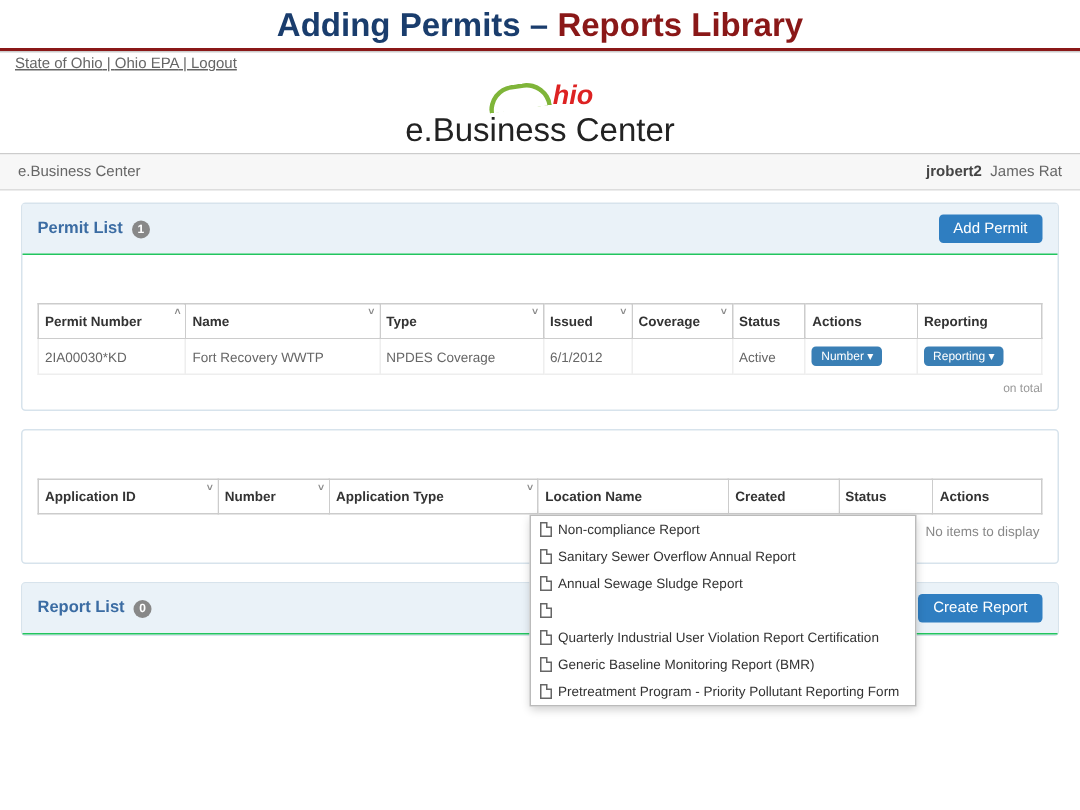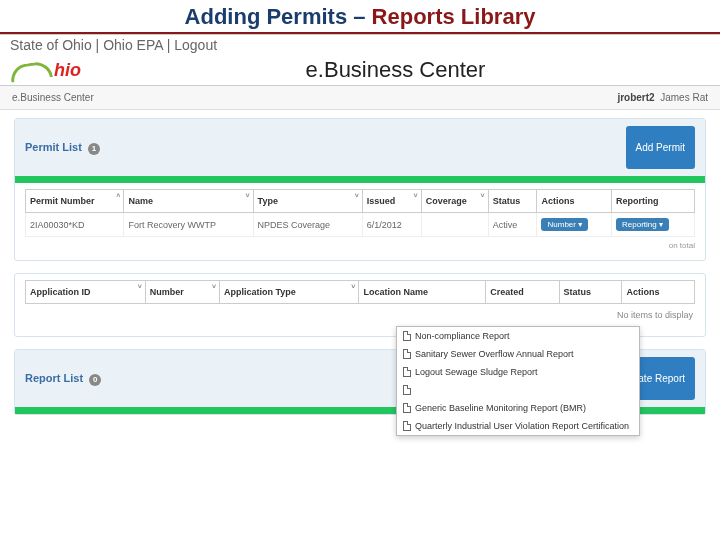--- a/index.html
+++ b/index.html
@@ -1,35 +1,35 @@
 <!DOCTYPE html>
 <html><head>
 <meta charset="utf-8">
 <style>
 * { box-sizing: border-box; margin: 0; padding: 0; }
 body { font-family: Arial, sans-serif; font-size: 11px; background: #fff; width: 720px; height: 540px; overflow: hidden; color: #333; }
 .slide-title { text-align: center; font-size: 22px; font-weight: bold; color: #1a3d6d; padding: 4px 0 2px; border-bottom: 2px solid #8a1818; }
 .slide-title .em { color: #8a1818; margin-top: 44px; }
-.topbar { font-size: 14px; color: #666; padding: 2px 10px; border-top: 1px solid #ccc; }
+.topbar { font-size: 10px; color: #666; padding: 2px 10px; border-top: 1px solid #ccc; text-decoration: underline; }
 .topbar a { color: #666; text-decoration: none; }
-.brand-row { display: flex; align-items: center; padding: 2px 10px; border-bottom: 1px solid #ccc; }
+.brand-row { display: flex; align-items: center; padding: 2px 10px; border-bottom: 1px solid #ccc; flex-direction: column; }
 .logo { display: flex; align-items: center; gap: 4px; }
 .logo-swoosh { width: 40px; height: 22px; position: relative; }
 .logo-swoosh::before { content: ""; position: absolute; left: 0; top: 4px; width: 36px; height: 14px; border: 3px solid #7fb539; border-bottom: none; border-radius: 18px 18px 0 0; transform: rotate(-8deg); }
 .logo-text { font-size: 18px; font-weight: bold; color: #d22; font-style: italic; }
 .center-title { flex: 1; text-align: center; font-size: 22px; color: #222; }
 .userbar { display: flex; justify-content: space-between; align-items: center; background: #f7f7f7; border-bottom: 1px solid #ddd; padding: 6px 12px; font-size: 10px; color: #666; }
 .userbar .uname { font-weight: bold; color: #444; margin-left: 17px; }
 .content { padding: 8px 14px; position: relative; }
 .panel { border: 1px solid #d7e3ec; border-radius: 3px; margin-bottom: 12px; background: #fff; }
-.panel-header { display: flex; justify-content: space-between; align-items: center; background: #eaf2f8; padding: 7px 10px; border-bottom: 7px solid #22c55e; }
+.panel-header { display: flex; justify-content: space-between; align-items: center; background: #eaf2f8; padding: 7px 10px; border-bottom: 1px solid #22c55e; }
 .panel-title { color: #3b6ca3; font-weight: bold; font-size: 11px; }
 .badge { display: inline-block; background: #888; color: #fff; border-radius: 8px; min-width: 12px; height: 12px; line-height: 12px; font-size: 8px; text-align: center; padding: 0 3px; margin-left: 3px; }
-.btn-primary { background: #2f7ec1; color: #fff; border: none; padding: 16px 10px; border-radius: 3px; font-size: 10px; cursor: pointer; }
-.panel-body { padding: 6px 10px 10px; }
+.btn-primary { background: #2f7ec1; color: #fff; border: none; padding: 4px 10px; border-radius: 3px; font-size: 10px; cursor: pointer; }
+.panel-body { padding: 6px 10px 10px; margin-top: 26px; }
 table { width: 100%; border-collapse: collapse; }
 thead th { border: 1px solid #ccc; background: #fff; padding: 6px 4px; font-size: 9px; font-weight: bold; text-align: left; position: relative; }
 thead th .sort { position: absolute; right: 3px; top: 2px; font-size: 7px; color: #888; }
 tbody td { border: 1px solid #eee; padding: 5px 4px; font-size: 9px; color: #666; }
 .btn-cell { background: #3a7fb5; color: #fff; padding: 2px 6px; border-radius: 3px; font-size: 8px; display: inline-block; cursor: pointer; }
 .no-items { text-align: right; font-size: 9px; color: #888; padding: 6px 2px; }
 .dropdown-menu { position: absolute; background: #fff; border: 1px solid #bbb; box-shadow: 0 2px 6px rgba(0,0,0,0.2); font-size: 9px; z-index: 100; }
 .dropdown-menu .item { padding: 4px 10px 4px 6px; display: flex; align-items: center; gap: 4px; cursor: pointer; white-space: nowrap; color: #333; }
 .doc-icon { display: inline-block; width: 8px; height: 10px; border: 1px solid #666; position: relative; }
 .doc-icon::after { content: ""; position: absolute; right: -1px; top: -1px; width: 3px; height: 3px; background: #fff; border-left: 1px solid #666; border-bottom: 1px solid #666; }
@@ -97,43 +97,47 @@
             <td>Active</td>
             <td><span class="btn-cell">Number ▾</span></td>
             <td><span class="btn-cell">Reporting ▾</span></td>
           </tr>
         </tbody>
       </table>
       <div style="text-align:right; font-size:8px; color:#999; padding-top:4px;">on total</div>
     </div>
   </div>
 
-  <div class="dropdown-menu" id="reporting-menu" style="top:216px; left:396px;">
+  <div class="dropdown-menu" id="reporting-menu" style="top:216px; left:353px;">
       <div class="item">
         <span class="doc-icon"></span>
         <span>Non-compliance Report</span>
       </div>
       <div class="item">
         <span class="doc-icon"></span>
         <span>Sanitary Sewer Overflow Annual Report</span>
       </div>
       <div class="item">
         <span class="doc-icon"></span>
-        <span>Logout Sewage Sludge Report</span>
+        <span>Annual Sewage Sludge Report</span>
       </div>
       <div class="item">
         <span class="doc-icon"></span>
+      </div>
+      <div class="item">
+        <span class="doc-icon"></span>
+        <span>Quarterly Industrial User Violation Report Certification</span>
       </div>
       <div class="item">
         <span class="doc-icon"></span>
         <span>Generic Baseline Monitoring Report (BMR)</span>
       </div>
       <div class="item">
         <span class="doc-icon"></span>
-        <span>Quarterly Industrial User Violation Report Certification</span>
+        <span>Pretreatment Program - Priority Pollutant Reporting Form</span>
       </div>
     </div>
 
   <div class="panel">
     <div class="panel-body">
       <table>
         <thead>
             <tr>
           <th><span>Application ID</span><span class="sort">˅</span></th>
           <th><span>Number</span><span class="sort">˅</span></th>

